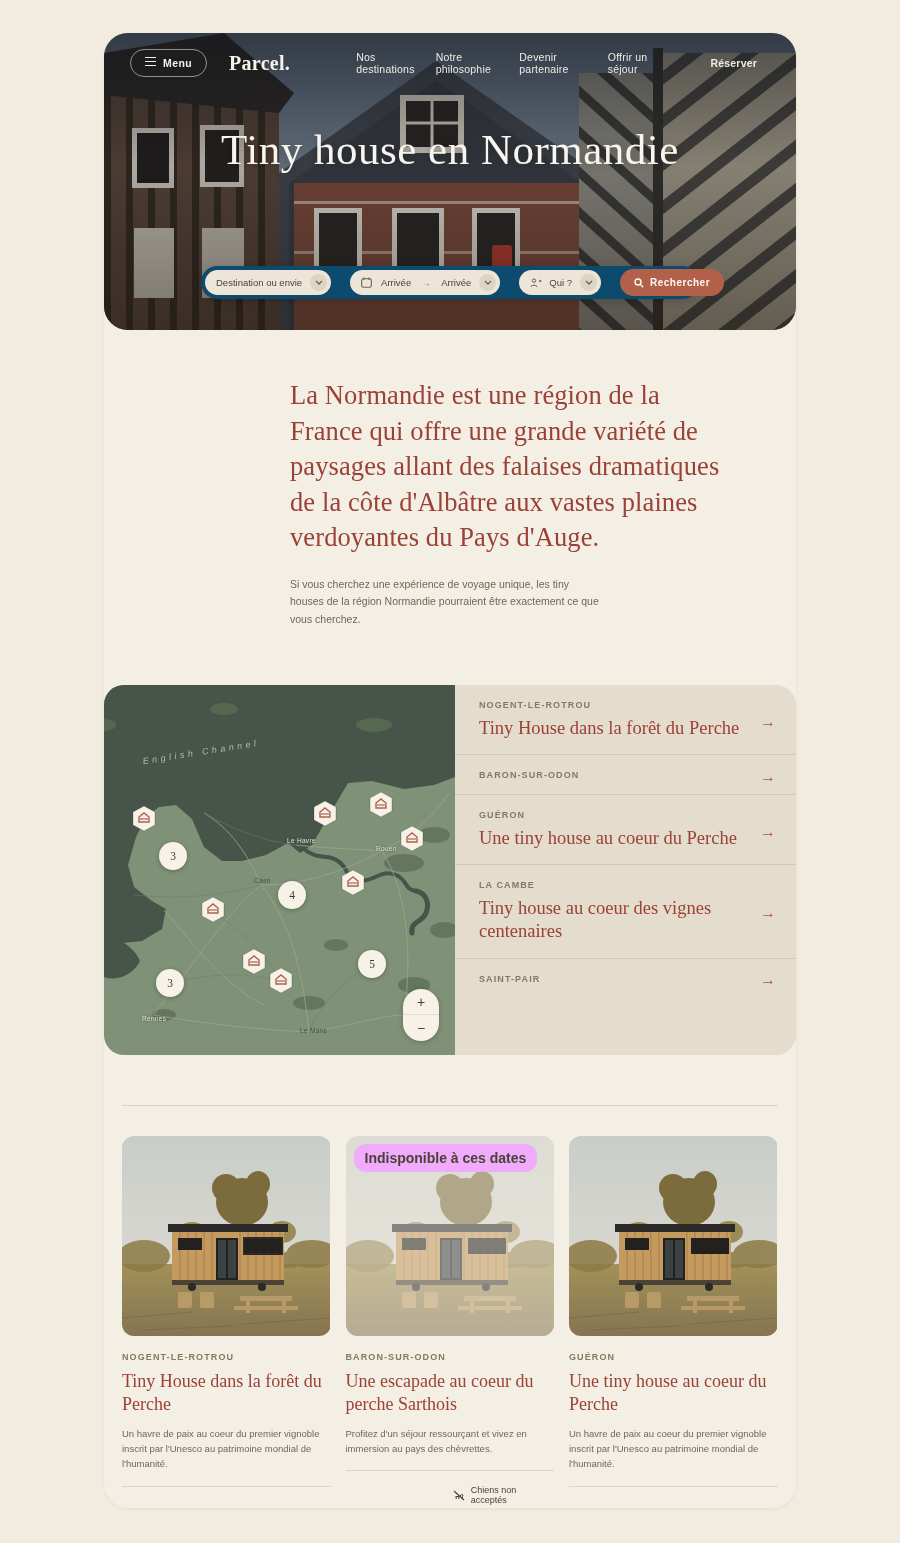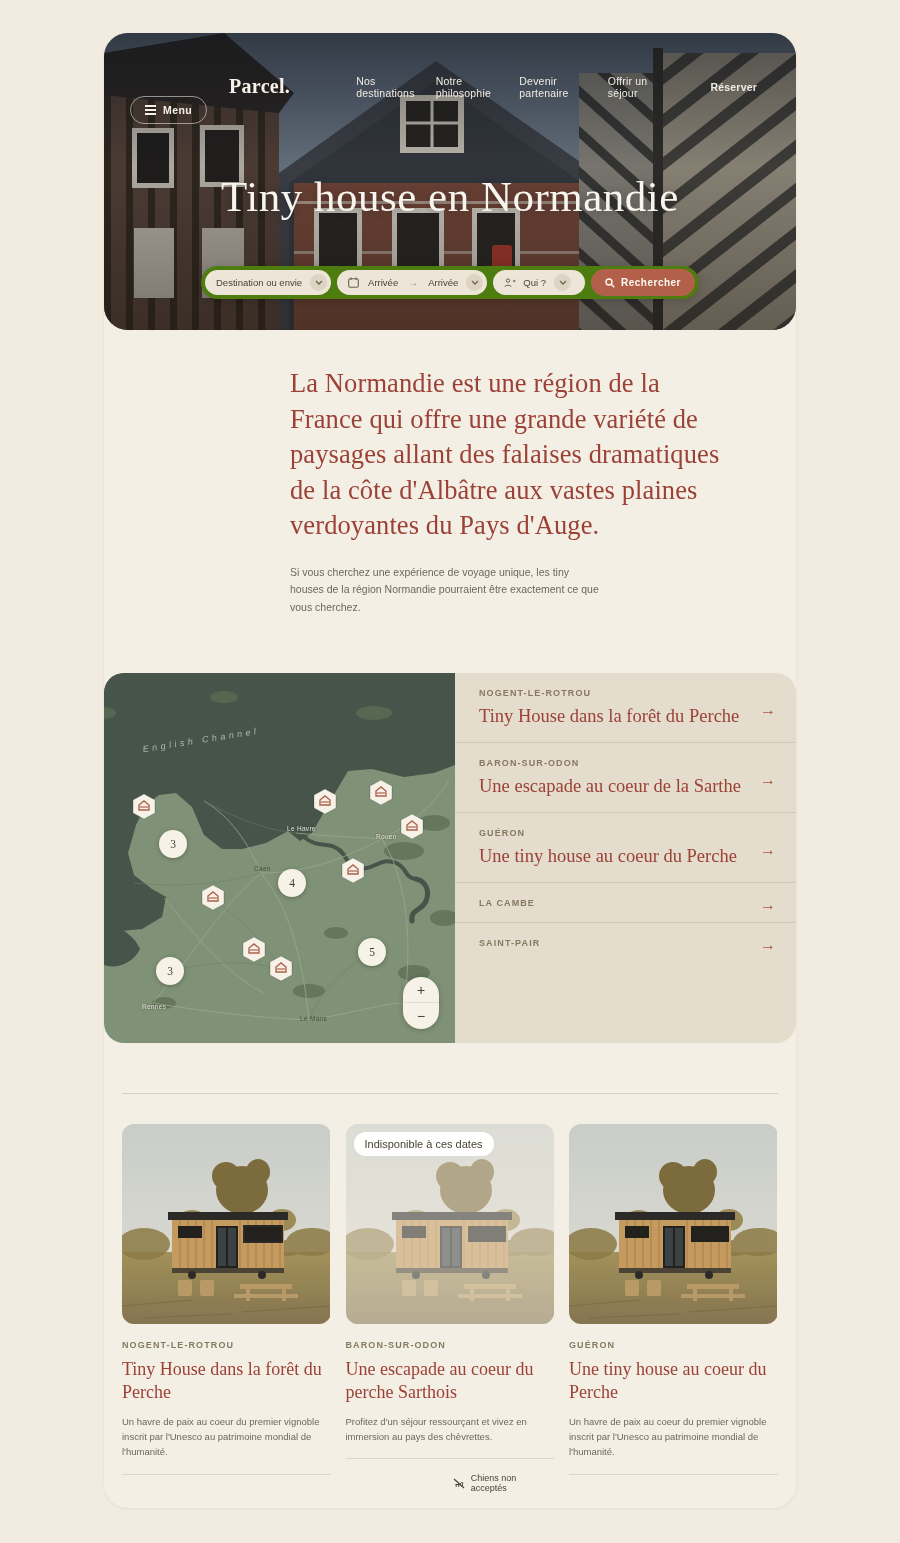--- a/index.html
+++ b/index.html
@@ -26,25 +26,25 @@
   }
   .hero svg.hero-art { position:absolute; inset:0; width:100%; height:100%; display:block; }
   .hero-inner { position:absolute; inset:0; z-index:2; }
 
   .nav {
     display:flex; align-items:center;
     padding:16px 26px 0 26px;
     color:#f6f2ea;
   }
   .menu-btn {
-    display:flex; align-items:center; gap:7px;
+    display:flex; gap:7px;
     border:1px solid rgba(246,242,234,0.55);
     border-radius:18px; padding:7px 14px;
     font-size:10.5px; font-weight:bold; letter-spacing:0.4px;
-    cursor:pointer; background:transparent; color:#f6f2ea;margin-top:47px;
+    cursor:pointer; background:transparent; color:#f6f2ea;
   }
   .menu-btn .bars { display:flex; flex-direction:column; gap:2.5px; }
   .menu-btn .bars i { display:block; width:11px; height:1.4px; background:#f6f2ea; }
   .logo {
     font-family:"Liberation Serif", serif; font-weight:bold;
     font-size:20px; margin-left:22px; letter-spacing:0.3px;
   }
   .nav-links { display:flex; margin-left:66px; }
   .nav-links a, .nav-actions a {
     color:#f0ece3; font-size:10.5px; text-decoration:none; letter-spacing:0.2px;
@@ -63,22 +63,22 @@
   }
   .hero-sub {
     color:#e8e3d8; text-align:center; font-size:10.5px; line-height:1.65;
     margin-top:12px; text-shadow:0 1px 4px rgba(0,0,0,0.3);
   }
 
   
   .searchbar {
     position:absolute; left:50%; transform:translateX(-50%);
     bottom:31px; width:498px; height:33px;
-    background:#4d7c0f; border-radius:18px;
-    display:flex; align-items:center; gap:6px; padding:4px;
+    background:#0c4a6e; border-radius:18px;
+    display:flex; align-items:center; gap:19px; padding:4px;
     box-shadow:0 2px 10px rgba(0,0,0,0.18);
   }
   .seg {
     height:25px; background:#ece5d8; border-radius:14px;
     display:flex; align-items:center; font-size:9.5px; color:#4a4335;
     padding:0 4px 0 11px; cursor:pointer; white-space:nowrap;justify-content:space-between;
   }
   .seg .chev {
     width:17px; height:17px; border-radius:50%; background:#ddd4c3;
     display:flex; align-items:center; justify-content:center; margin-left:8px;
@@ -92,21 +92,21 @@
   .seg-who { width:100px; justify-content:flex-start; }
   .seg-who .who-ico { margin-right:7px; display:flex; }
   .search-btn {
     margin-left:auto; height:27px; border:none; cursor:pointer;
     background:#b2604a; color:#fdfaf4; border-radius:15px;
     font-size:10px; font-weight:bold; letter-spacing:0.5px;
     display:flex; align-items:center; gap:6px; padding:0 14px;
   }
 
   
-  .intro { padding:36px 0 0 186px; width:640px; }
+  .intro { padding:48px 0 0 186px; width:640px; }
   .intro h2 {
     font-family:"Liberation Serif", serif; font-weight:normal;
     color:#9c4136; font-size:26.5px; line-height:1.34; width:445px;
     letter-spacing:0.1px;
   }
   .intro p {
     margin-top:20px; font-size:10.5px; color:#6f6757; line-height:1.7; width:310px;
   }
 
   
@@ -177,22 +177,22 @@
   .card-img {
     position:relative; height:200px; border-radius:12px; overflow:hidden;
     cursor:pointer;
   }
   .card-img svg { position:absolute; inset:0; display:block; }
   .card-img.unavailable::after {
     content:""; position:absolute; inset:0; background:rgba(244,239,229,0.45);
   }
   .badge {
     position:absolute; z-index:2; left:8px; top:8px;
-    background:#ffffff; border-radius:12px; padding:6px 11px;
-    font-size:11px; font-weight:normal; color:#4a4335;
+    background:#f0abfc; border-radius:12px; padding:6px 11px;
+    font-size:14px; font-weight:bold; color:#4a4335;
   }
   .card-loc {
     margin-top:16px; font-size:9px; font-weight:bold; letter-spacing:1.1px;
     color:#857961; text-transform:uppercase;
   }
   .card-title {
     font-family:"Liberation Serif", serif; color:#9c4136; font-size:18px;
     line-height:1.28; margin-top:8px; cursor:pointer;
   }
   .card-desc { font-size:9.5px; color:#6f6757; line-height:1.6; margin-top:10px; }
@@ -468,30 +468,30 @@
     </div>
 
     <div class="list-pane">
       <div class="list-item">
         <div class="list-loc">NOGENT-LE-ROTROU</div>
         <div class="list-title">Tiny House dans la forêt du Perche</div>
         <span class="list-arrow">→</span>
       </div>
       <div class="list-item">
         <div class="list-loc">BARON-SUR-ODON</div>
-        <div class="list-title">Une escapade au coeur de la Sarthe</div>
         <span class="list-arrow">→</span>
       </div>
       <div class="list-item">
         <div class="list-loc">GUÉRON</div>
         <div class="list-title">Une tiny house au coeur du Perche</div>
         <span class="list-arrow">→</span>
       </div>
       <div class="list-item">
         <div class="list-loc">LA CAMBE</div>
+        <div class="list-title">Tiny house au coeur des vignes centenaires</div>
         <span class="list-arrow">→</span>
       </div>
       <div class="list-item">
         <div class="list-loc">SAINT-PAIR</div>
         <span class="list-arrow">→</span>
       </div>
     </div>
   </div>
 
   <div class="results">

